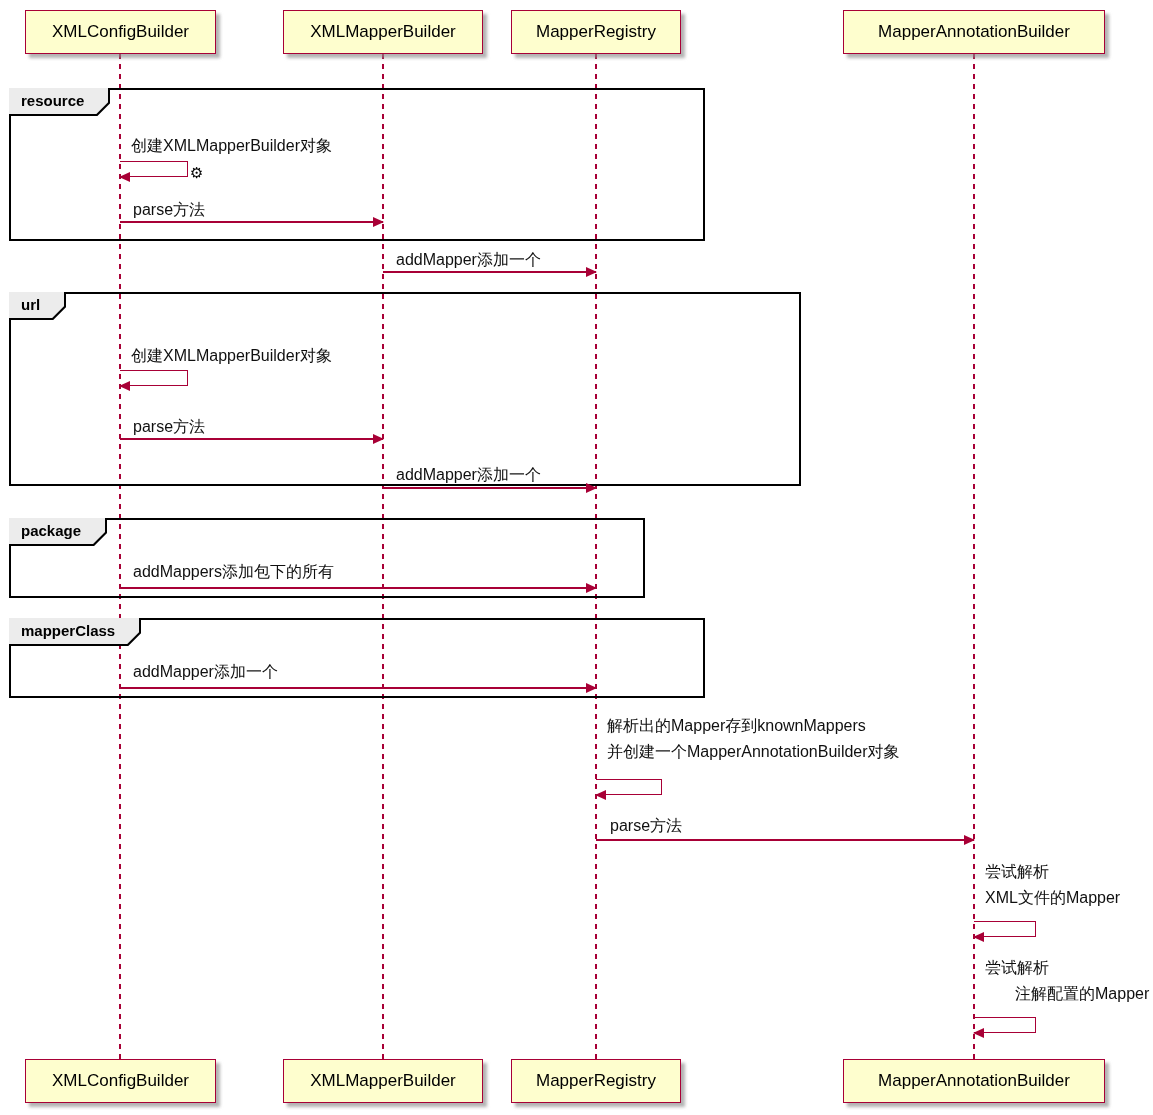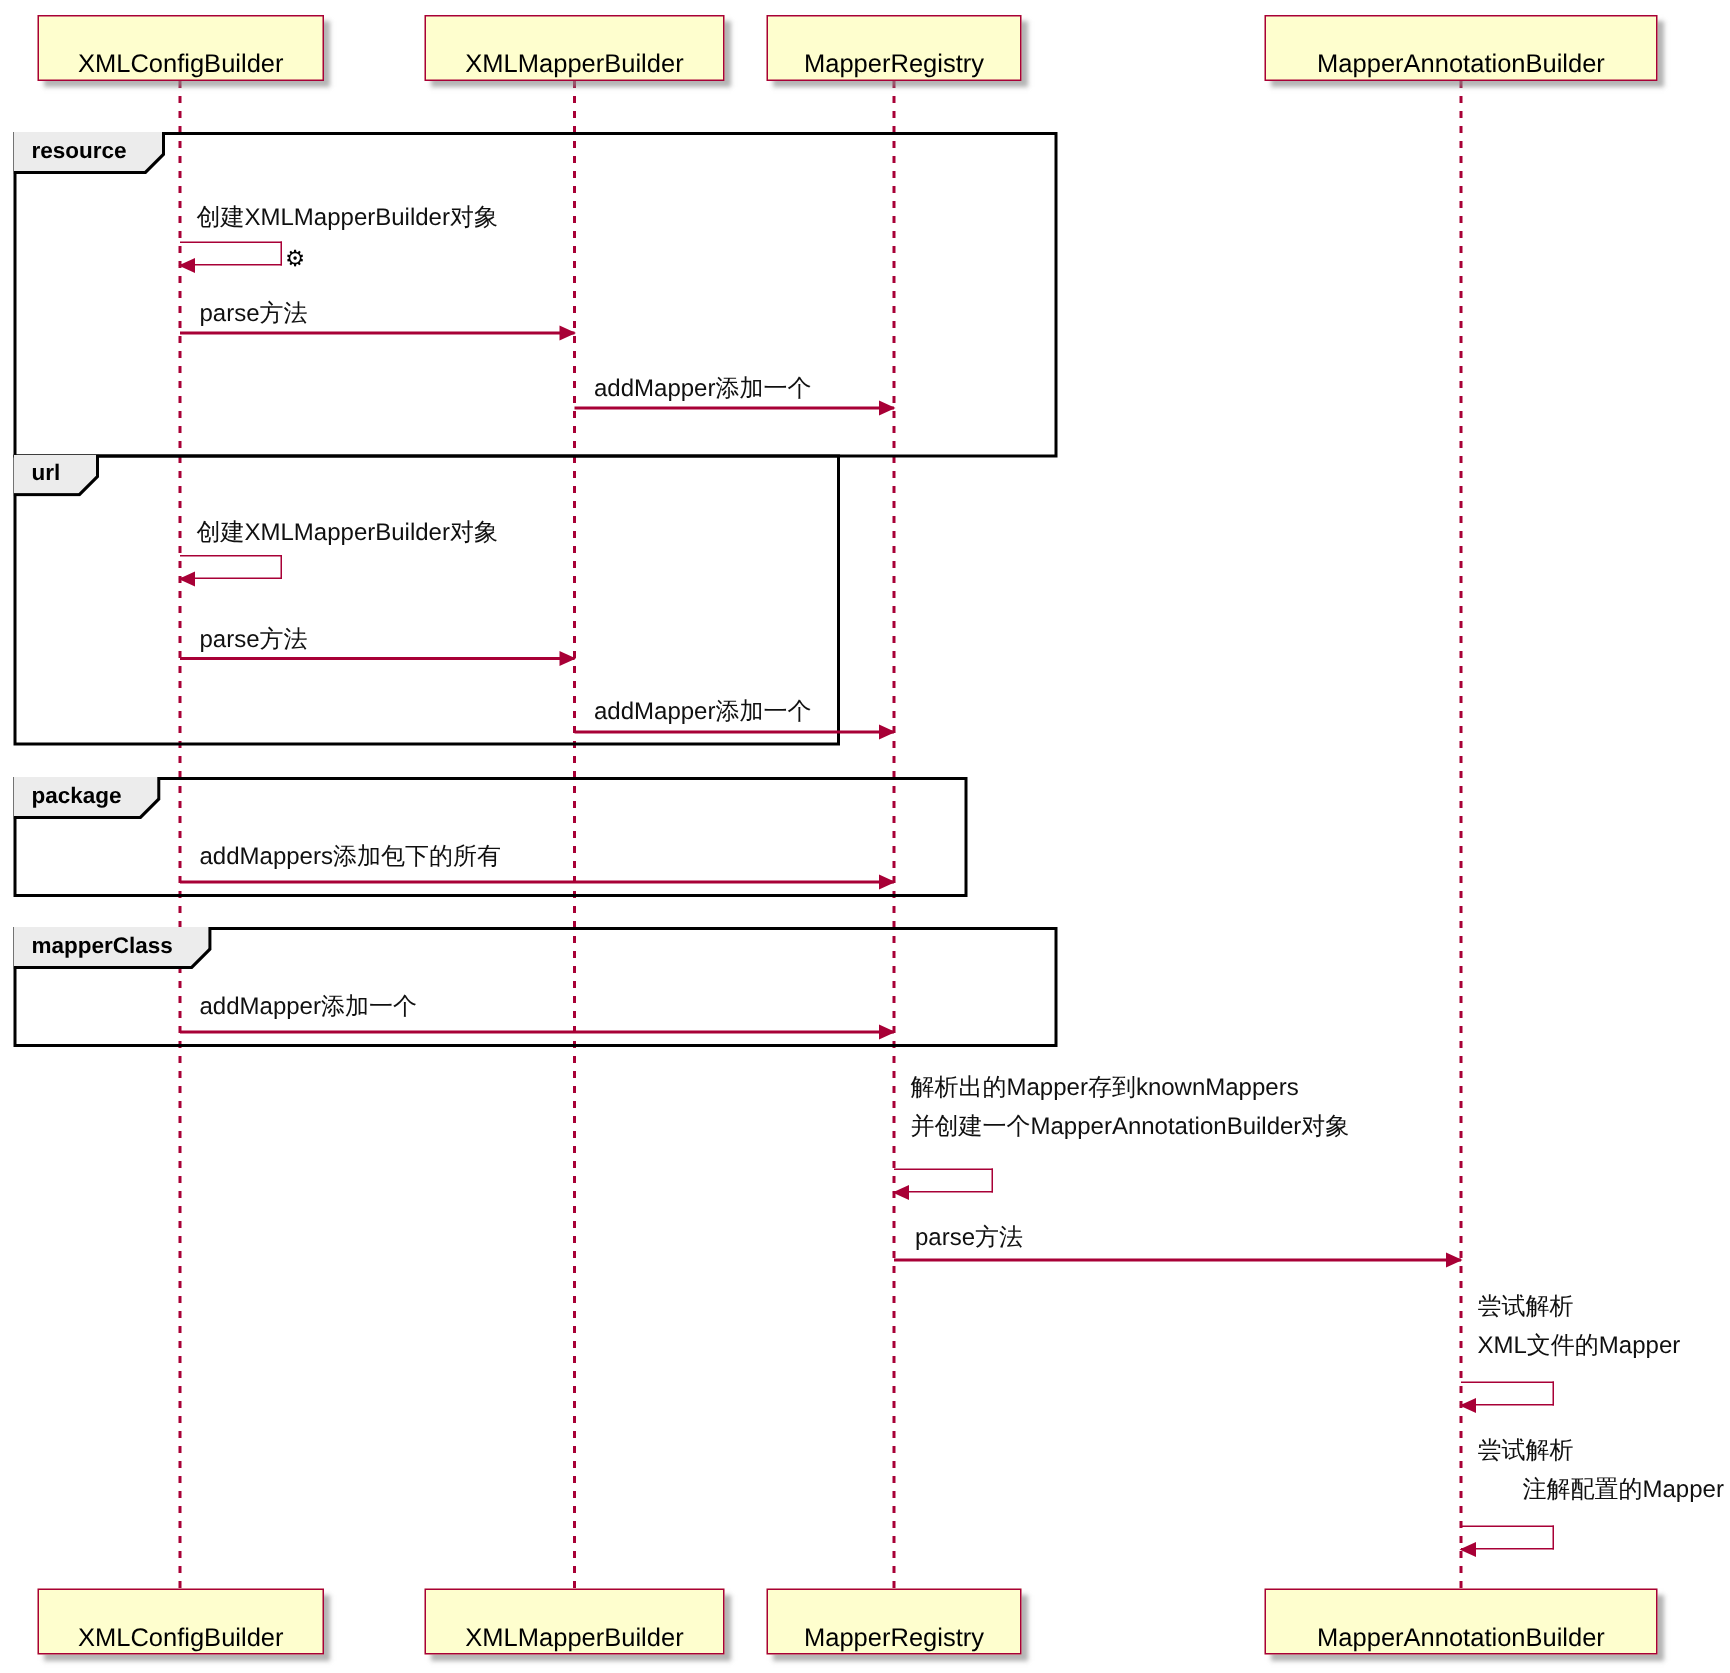--- a/index.html
+++ b/index.html
@@ -3,21 +3,21 @@
 <meta charset="utf-8">
 <style>
   html,body { margin:0; padding:0; background:#ffffff; }
   body { font-family:"Liberation Sans","DejaVu Sans",sans-serif; color:#000; }
   #canvas { position:relative; width:1153px; height:1115px; background:#ffffff; overflow:hidden; }
 
   .participant {
     position:absolute; height:44px; box-sizing:border-box;
     background:#FEFECE; border:1.5px solid #A80036;
     box-shadow:4px 4px 3px rgba(140,140,140,0.65);
-    display:flex; align-items:flex-end; justify-content:center;
+    display:flex; align-items:center; justify-content:center;
     font-size:17px; color:#000; white-space:nowrap;
   }
 
   .lifeline {
     position:absolute; width:2px; top:54px; height:1005px;
     background:repeating-linear-gradient(to bottom,#A80036 0 5px,transparent 5px 10px);
   }
 
   .frame {
     position:absolute; box-sizing:border-box;
@@ -76,35 +76,35 @@
   <div class="participant" style="left:283px;top:10px;width:200px">
       <span>XMLMapperBuilder</span>
     </div>
   <div class="participant" style="left:511px;top:10px;width:170px">
       <span>MapperRegistry</span>
     </div>
   <div class="participant" style="left:843px;top:10px;width:262px">
       <span>MapperAnnotationBuilder</span>
     </div>
 
-  <div class="frame" style="left:9px;top:88px;width:696px;height:217px">
+  <div class="frame" style="left:9px;top:88px;width:696px;height:153px">
     <div class="frame-tab">
       <div class="frame-tab-bg"></div>
       <span class="frame-tab-text">resource</span>
     </div>
   </div>
   <div class="msg-text" style="left:131px;top:135px">创建XMLMapperBuilder对象</div>
   <div class="self-loop" style="left:120px;top:161px;width:68px;height:16px"></div>
   <div class="gear" style="left:190px;top:165px">⚙</div>
   <div class="msg-text" style="left:133px;top:199px">parse方法</div>
   <div class="msg-arrow" style="left:120px;top:221px;width:263px"></div>
   <div class="msg-text" style="left:396px;top:249px">addMapper添加一个</div>
   <div class="msg-arrow" style="left:383px;top:271px;width:213px"></div>
 
-  <div class="frame" style="left:9px;top:303px;width:551px;height:194px">
+  <div class="frame" style="left:9px;top:292px;width:792px;height:194px">
     <div class="frame-tab">
       <div class="frame-tab-bg"></div>
       <span class="frame-tab-text">url</span>
     </div>
   </div>
   <div class="msg-text" style="left:131px;top:345px">创建XMLMapperBuilder对象</div>
   <div class="self-loop" style="left:120px;top:370px;width:68px;height:16px"></div>
   <div class="msg-text" style="left:133px;top:416px">parse方法</div>
   <div class="msg-arrow" style="left:120px;top:438px;width:263px"></div>
   <div class="msg-text" style="left:396px;top:464px">addMapper添加一个</div>

